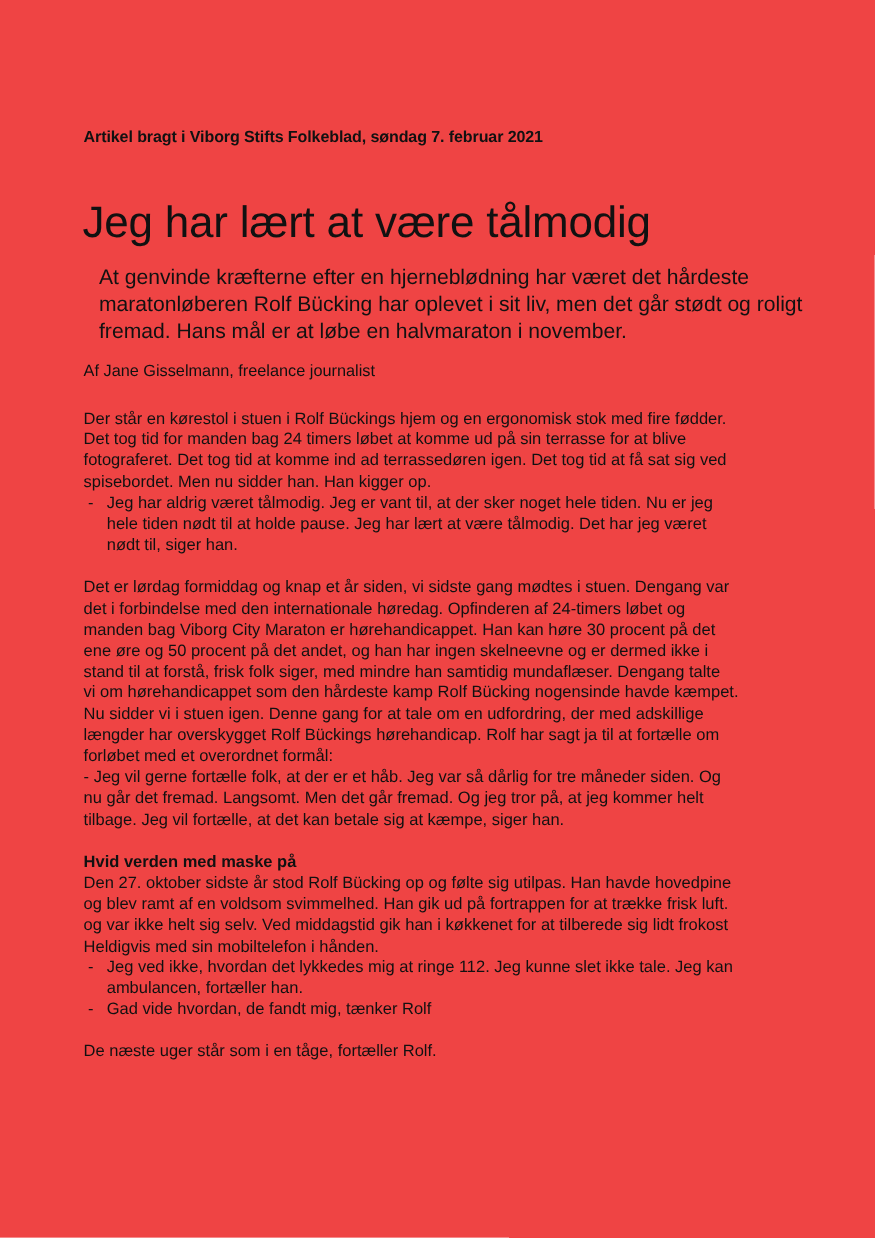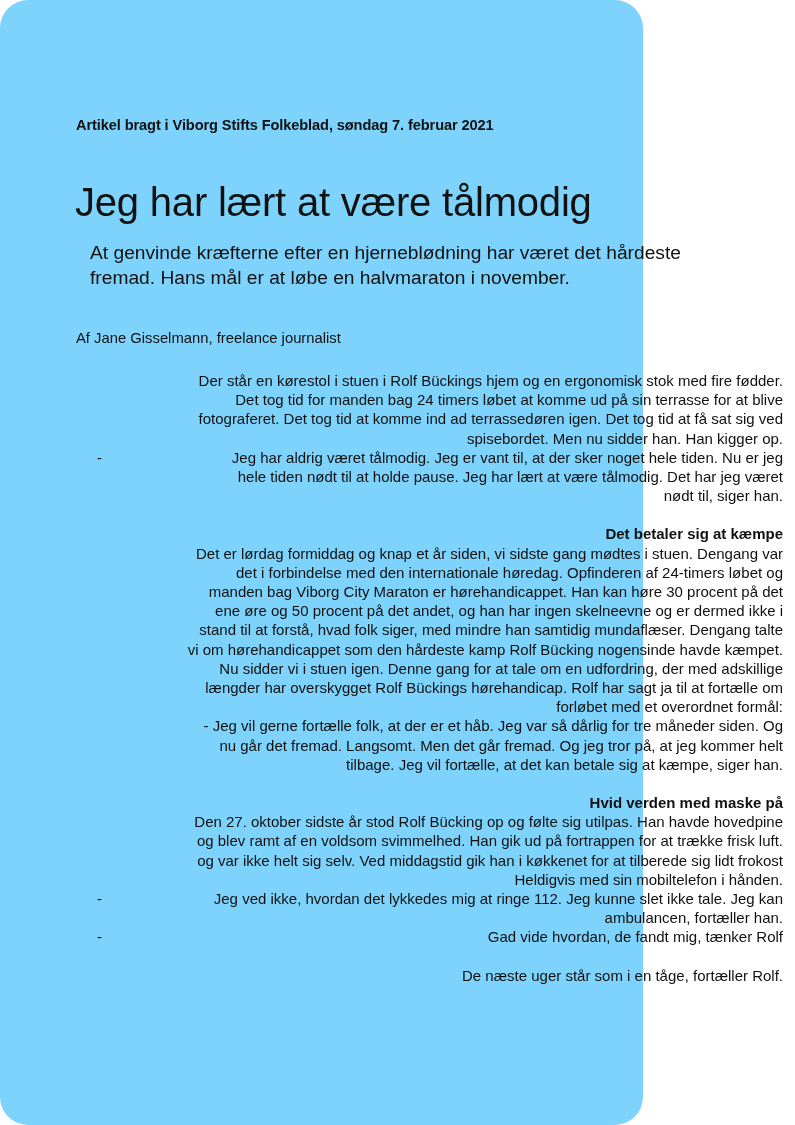--- a/index.html
+++ b/index.html
@@ -1,58 +1,59 @@
 <!DOCTYPE html>
 <html><head>
   <meta charset="utf-8">
   <style>
     html, body { margin: 0; padding: 0; background: #ffffff; }
     body {
       width: 795px; height: 1125px; position: relative; overflow: hidden;
       font-family: "Liberation Sans", sans-serif; color: #111111;
     }
-    .page { position: absolute; left: 0; top: 0; width: 643px; height: 1125px; background: #7dd3fc; border-radius: 28px; }
+    .page { position: absolute; left: 0; top: 0; width: 795px; height: 1125px; background: #ef4444; }
     .header-line {
       position: absolute; left: 76px; top: 117px;
       font-size: 14.6px; font-weight: bold; letter-spacing: -0.1px; white-space: nowrap;
     }
     .title {
       position: absolute; left: 75px; top: 180px;
       font-size: 40px; font-weight: normal; margin: 0; white-space: nowrap; letter-spacing: -0.2px;
     }
     .lead {
       position: absolute; left: 90px; top: 241px; width: 660px;
       font-size: 19.2px; line-height: 24.5px; margin: 0;
     }
     .lead .ln { display: block; white-space: nowrap; }
     .byline {
       position: absolute; left: 76px; top: 330px;
       font-size: 14.8px; white-space: nowrap; text-align: center;
     }
     .body {
-      position: absolute; left: 93px; top: 371px; width: 690px;
-      font-size: 15px; line-height: 19.2px; text-align: right;
+      position: absolute; left: 76px; top: 371px; width: 690px;
+      font-size: 15px; line-height: 19.2px;
     }
     .ln { display: block; white-space: nowrap; }
     .bullet { position: relative; padding-left: 21px; }
     .bullet .dash { position: absolute; left: 4px; top: 0; }
     .subhead { font-weight: bold; display: block; white-space: nowrap; }
     .gap { display: block; height: 19px; }
   </style>
 </head>
 <body>
 
 <div class="page">
 
   <div class="header-line">Artikel bragt i Viborg Stifts Folkeblad, søndag 7. februar 2021</div>
 
   <h1 class="title">Jeg har lært at være tålmodig</h1>
 
   <p class="lead">
     <span class="ln">At genvinde kræfterne efter en hjerneblødning har været det hårdeste</span>
+    <span class="ln">maratonløberen Rolf Bücking har oplevet i sit liv, men det går stødt og roligt</span>
     <span class="ln">fremad. Hans mål er at løbe en halvmaraton i november.</span>
   </p>
 
   <div class="byline">Af Jane Gisselmann, freelance journalist</div>
 
   <div class="body">
 
     <div>
       <span class="ln">Der står en kørestol i stuen i Rolf Bückings hjem og en ergonomisk stok med fire fødder.</span>
       <span class="ln">Det tog tid for manden bag 24 timers løbet at komme ud på sin terrasse for at blive</span>
@@ -63,26 +64,25 @@
     <div class="bullet">
       <span class="dash">-</span>
       <span class="ln">Jeg har aldrig været tålmodig. Jeg er vant til, at der sker noget hele tiden. Nu er jeg</span>
       <span class="ln">hele tiden nødt til at holde pause. Jeg har lært at være tålmodig. Det har jeg været</span>
       <span class="ln">nødt til, siger han.</span>
     </div>
 
     <span class="gap"></span>
 
     <div>
-      <span class="subhead">Det betaler sig at kæmpe</span>
       <span class="ln">Det er lørdag formiddag og knap et år siden, vi sidste gang mødtes i stuen. Dengang var</span>
       <span class="ln">det i forbindelse med den internationale høredag. Opfinderen af 24-timers løbet og</span>
       <span class="ln">manden bag Viborg City Maraton er hørehandicappet. Han kan høre 30 procent på det</span>
       <span class="ln">ene øre og 50 procent på det andet, og han har ingen skelneevne og er dermed ikke i</span>
-      <span class="ln">stand til at forstå, hvad folk siger, med mindre han samtidig mundaflæser. Dengang talte</span>
+      <span class="ln">stand til at forstå, frisk folk siger, med mindre han samtidig mundaflæser. Dengang talte</span>
       <span class="ln">vi om hørehandicappet som den hårdeste kamp Rolf Bücking nogensinde havde kæmpet.</span>
       <span class="ln">Nu sidder vi i stuen igen. Denne gang for at tale om en udfordring, der med adskillige</span>
       <span class="ln">længder har overskygget Rolf Bückings hørehandicap. Rolf har sagt ja til at fortælle om</span>
       <span class="ln">forløbet med et overordnet formål:</span>
       <span class="ln">- Jeg vil gerne fortælle folk, at der er et håb. Jeg var så dårlig for tre måneder siden. Og</span>
       <span class="ln">nu går det fremad. Langsomt. Men det går fremad. Og jeg tror på, at jeg kommer helt</span>
       <span class="ln">tilbage. Jeg vil fortælle, at det kan betale sig at kæmpe, siger han.</span>
     </div>
 
     <span class="gap"></span>

